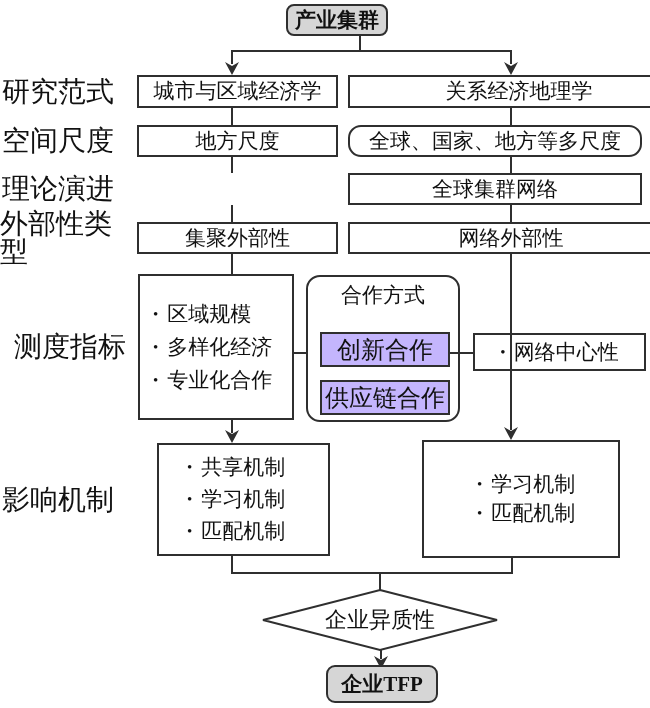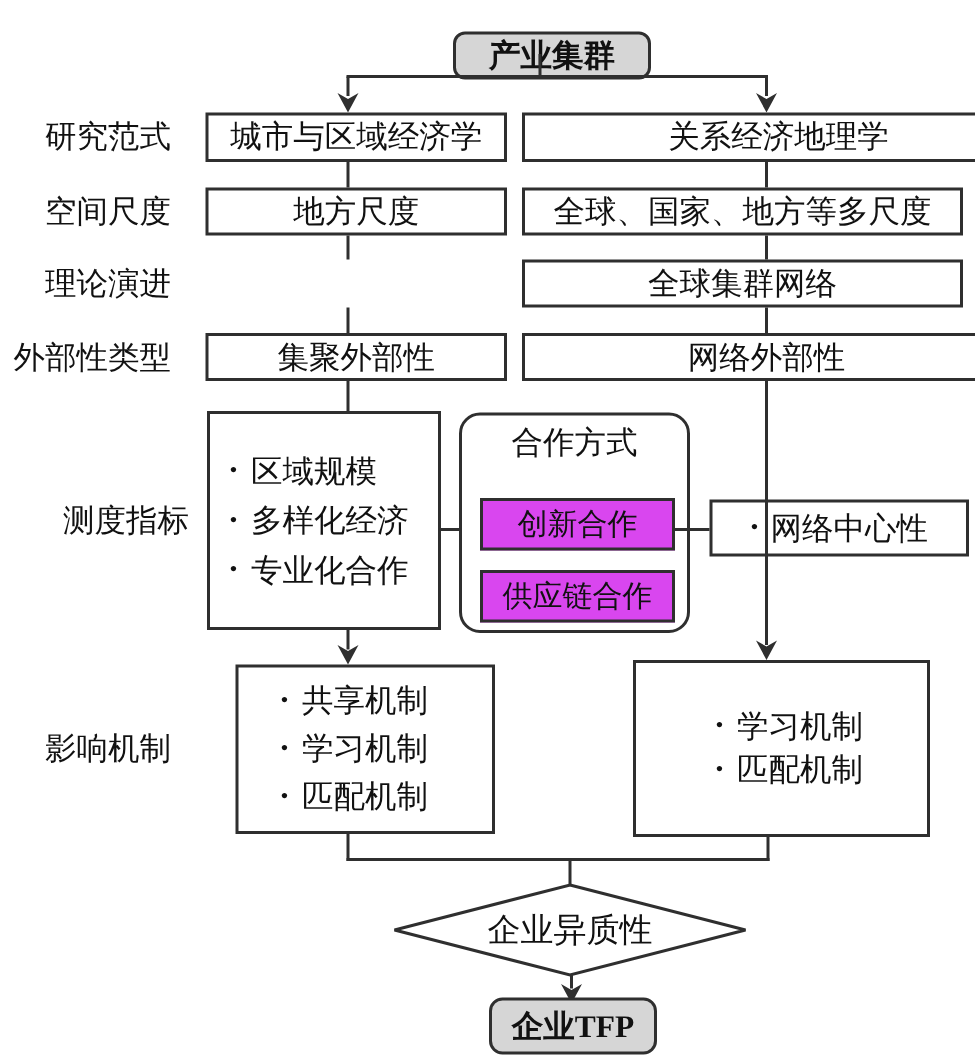--- a/index.html
+++ b/index.html
@@ -11,65 +11,65 @@
     border:2px solid #2f2f2f; background:#ffffff;
     display:flex; align-items:center; justify-content:center;
     font-size:21px; line-height:1; z-index:1;
   }
   .node {
     background:#d6d6d6; border-radius:8px; font-weight:600;
   }
   .row-label {
     position:absolute; left:0; width:114px; z-index:1;
     display:flex; align-items:center; justify-content:flex-end;
-    font-size:21px; line-height:1;
+    font-size:28px; line-height:1;
   }
   .bullets {
     flex-direction:column; align-items:flex-start; justify-content:center;
   }
   .bullet-item { display:flex; align-items:center; line-height:1; }
   .bullet-dot { font-size:15px; margin-right:9px; }
 
   .coop { border-radius:14px; flex-direction:column; justify-content:flex-start; }
   .coop-title { margin-top:8px; font-size:21px; }
   .inner-box {
     position:absolute; box-sizing:border-box; border:2px solid #2f2f2f;
-    background:#d946ef; display:flex; align-items:center; justify-content:center;
-    font-size:20px; line-height:1;
+    background:#c4b5fd; display:flex; align-items:center; justify-content:center;
+    font-size:24px; line-height:1;
   }
 
   #overlay { position:absolute; left:0; top:0; z-index:2; pointer-events:none; }
   #overlay line { stroke:#2f2f2f; stroke-width:2; }
   #overlay .head { fill:#2f2f2f; stroke:none; }
   #overlay polygon.diamond { fill:#ffffff; stroke:#2f2f2f; stroke-width:2; }
 
   .diamond-label {
     position:absolute; left:300px; top:609px; width:160px; z-index:3;
     text-align:center; font-size:22px; line-height:1; 
   }
 </style>
 </head>
 <body>
 
 <div id="canvas">
 
-  <div class="box node" style="left:302px; top:4px; width:132px; height:32px;margin-top:17px;">产业集群</div>
+  <div class="box node" style="left:286px; top:4px; width:102px; height:32px;">产业集群</div>
 
   <div class="row-label" style="top:75px;  height:33px;">研究范式</div>
   <div class="row-label" style="top:125px; height:32px;">空间尺度</div>
   <div class="row-label" style="top:173px; height:32px;">理论演进</div>
   <div class="row-label" style="top:222px; height:32px;">外部性类型</div>
   <div class="row-label" style="top:274px; height:146px;padding-left:12px;">测度指标</div>
   <div class="row-label" style="top:443px; height:113px;">影响机制</div>
 
   <div class="box" style="left:137px; top:75px;  width:201px; height:33px;">城市与区域经济学</div>
   <div class="box" style="left:348px; top:75px;  width:342px; height:33px;">关系经济地理学</div>
 
   <div class="box" style="left:137px; top:125px; width:201px; height:32px;">地方尺度</div>
-  <div class="box" style="left:348px; top:125px; width:294px; height:32px;">全球、国家、地方等多尺度</div>
+  <div class="box" style="left:348px; top:125px; width:294px; height:32px;border-radius:13px;">全球、国家、地方等多尺度</div>
 
   <div class="box" style="left:348px; top:173px; width:294px; height:32px;">全球集群网络</div>
 
   <div class="box" style="left:137px; top:222px; width:201px; height:32px;">集聚外部性</div>
   <div class="box" style="left:348px; top:222px; width:326px; height:32px;">网络外部性</div>
 
   <div class="box bullets" style="left:138px; top:274px; width:156px; height:146px; padding-left:13px; gap:12px;">
     <div class="bullet-item">
       <span class="bullet-dot">•</span>
       <span>区域规模</span>

